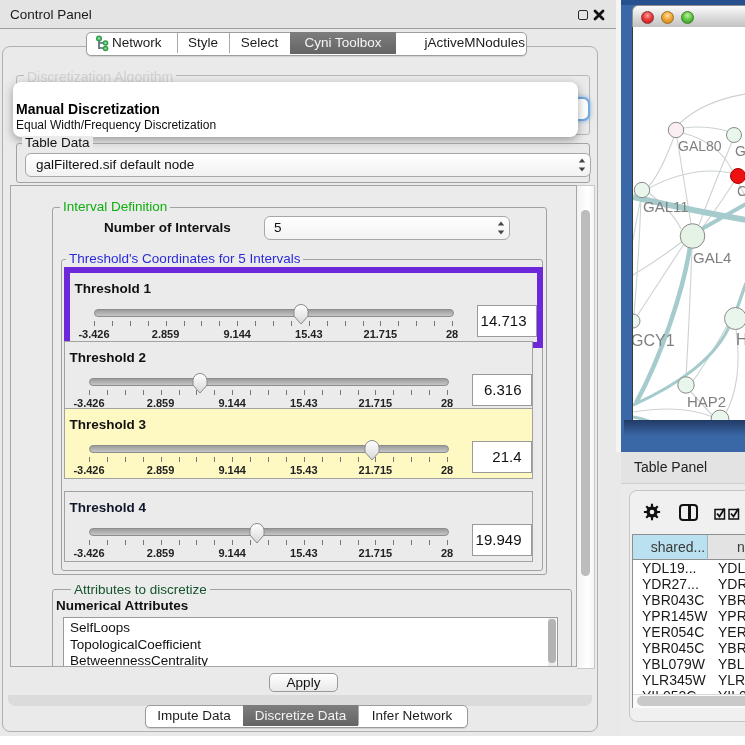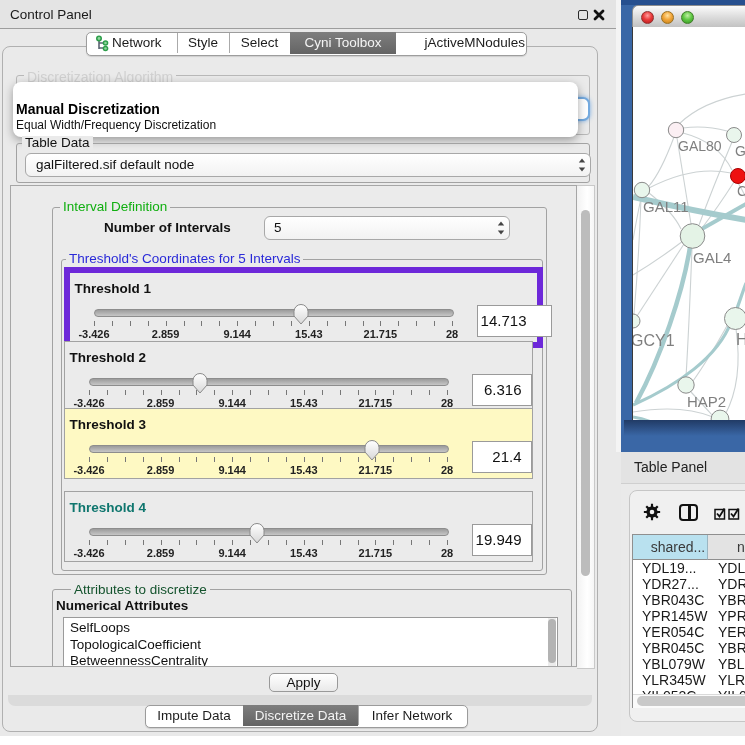--- a/index.html
+++ b/index.html
@@ -106,21 +106,21 @@
       <div class="abs" style="left:357.5px;top:55px;width:50px;text-align:center;font-size:11px;font-weight:bold;color:#222;">28</div>
       <svg class="abs" style="left:223.1px;top:31px;" width="16" height="21" viewBox="0 0 16 21">
     <defs>
             <linearGradient id="thg81" x1="0" y1="0" x2="0" y2="1">
               <stop offset="0" stop-color="#ffffff"></stop>
               <stop offset="1" stop-color="#d8d8d8"></stop>
             </linearGradient>
           </defs>
     <path d="M1 7.5 A7 7 0 0 1 15 7.5 L15 12 L8 20 L1 12 Z" fill="url(#thg81)" stroke="#8a8a8a" stroke-width="1"></path>
   </svg>
-      <div class="abs" style="left:407px;top:32px;width:49px;height:30px;background:#fff;border:1px solid #9a9a9a;font-size:15px;color:#111;text-align:right;line-height:30px;padding-right:24px;">14.713</div>
+      <div class="abs" style="left:407px;top:32px;width:49px;height:30px;background:#fff;border:1px solid #9a9a9a;font-size:15px;color:#111;text-align:right;line-height:30px;padding-right:9px;">14.713</div>
     </div>
     <div class="abs" style="left:52.5px;top:155px;width:467px;height:69px;border:1px solid #a2a2a2;background:#ebebeb;">
       <div class="abs" style="left:5px;top:8px;font-size:13.5px;font-weight:bold;color:#111;">Threshold 2</div>
       <div class="abs" style="left:24.5px;top:36px;width:358px;height:6px;background:linear-gradient(#9b9b9b,#c6c6c6);border:1px solid #8d8d8d;border-radius:4px;"></div>
       <div class="abs" style="left:24.5px;top:48px;width:1px;height:5px;background:#777;"></div>
         <div class="abs" style="left:42.4px;top:48px;width:1px;height:5px;background:#777;"></div>
         <div class="abs" style="left:60.3px;top:48px;width:1px;height:5px;background:#777;"></div>
         <div class="abs" style="left:78.2px;top:48px;width:1px;height:5px;background:#777;"></div>
         <div class="abs" style="left:96.1px;top:48px;width:1px;height:5px;background:#777;"></div>
         <div class="abs" style="left:114.0px;top:48px;width:1px;height:5px;background:#777;"></div>
@@ -191,21 +191,21 @@
             <linearGradient id="thg230" x1="0" y1="0" x2="0" y2="1">
               <stop offset="0" stop-color="#ffffff"></stop>
               <stop offset="1" stop-color="#d8d8d8"></stop>
             </linearGradient>
           </defs>
     <path d="M1 7.5 A7 7 0 0 1 15 7.5 L15 12 L8 20 L1 12 Z" fill="url(#thg230)" stroke="#8a8a8a" stroke-width="1"></path>
   </svg>
       <div class="abs" style="left:407px;top:32px;width:49px;height:30px;background:#fff;border:1px solid #9a9a9a;font-size:15px;color:#111;text-align:right;line-height:30px;padding-right:9px;">21.4</div>
     </div>
     <div class="abs" style="left:52.5px;top:305px;width:467px;height:69px;border:1px solid #a2a2a2;background:#ebebeb;">
-      <div class="abs" style="left:5px;top:8px;font-size:13.5px;font-weight:bold;color:#0f766e;">Threshold 4</div>
+      <div class="abs" style="left:5px;top:8px;font-size:13.5px;font-weight:bold;color:#0f172a;">Threshold 4</div>
       <div class="abs" style="left:24.5px;top:36px;width:358px;height:6px;background:linear-gradient(#9b9b9b,#c6c6c6);border:1px solid #8d8d8d;border-radius:4px;"></div>
       <div class="abs" style="left:24.5px;top:48px;width:1px;height:5px;background:#777;"></div>
         <div class="abs" style="left:42.4px;top:48px;width:1px;height:5px;background:#777;"></div>
         <div class="abs" style="left:60.3px;top:48px;width:1px;height:5px;background:#777;"></div>
         <div class="abs" style="left:78.2px;top:48px;width:1px;height:5px;background:#777;"></div>
         <div class="abs" style="left:96.1px;top:48px;width:1px;height:5px;background:#777;"></div>
         <div class="abs" style="left:114.0px;top:48px;width:1px;height:5px;background:#777;"></div>
         <div class="abs" style="left:131.9px;top:48px;width:1px;height:5px;background:#777;"></div>
         <div class="abs" style="left:149.8px;top:48px;width:1px;height:5px;background:#777;"></div>
         <div class="abs" style="left:167.7px;top:48px;width:1px;height:5px;background:#777;"></div>

